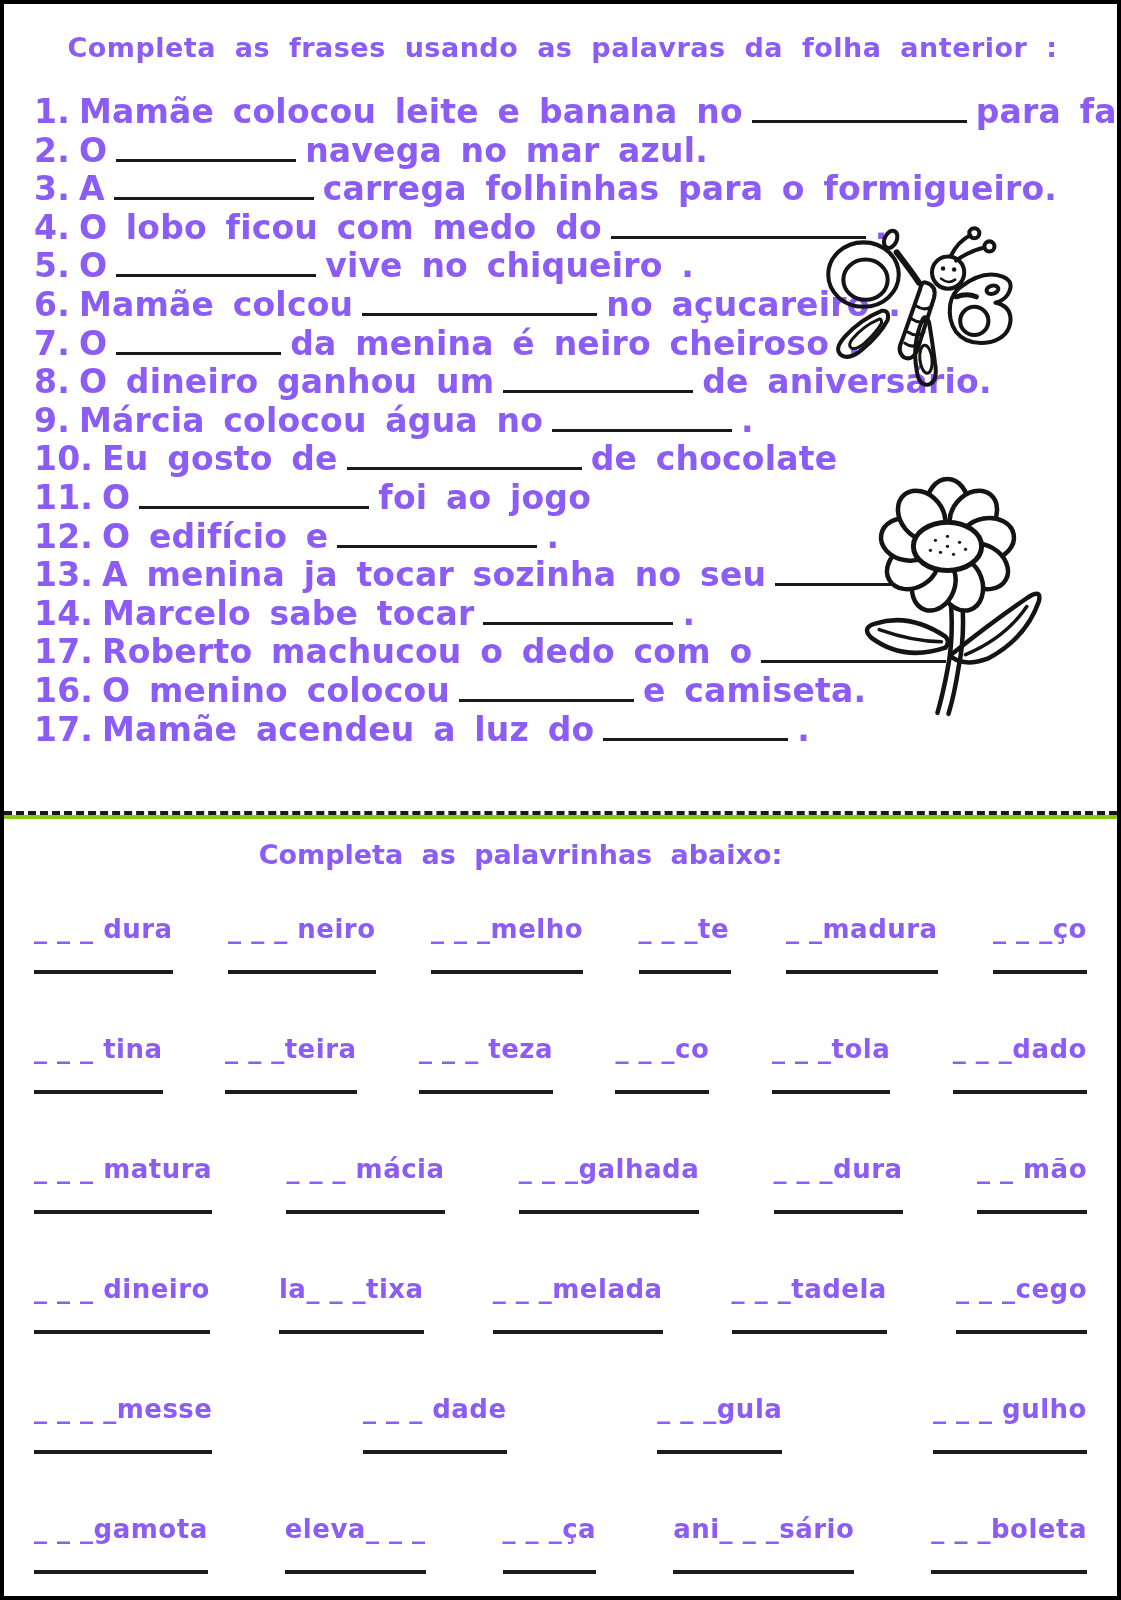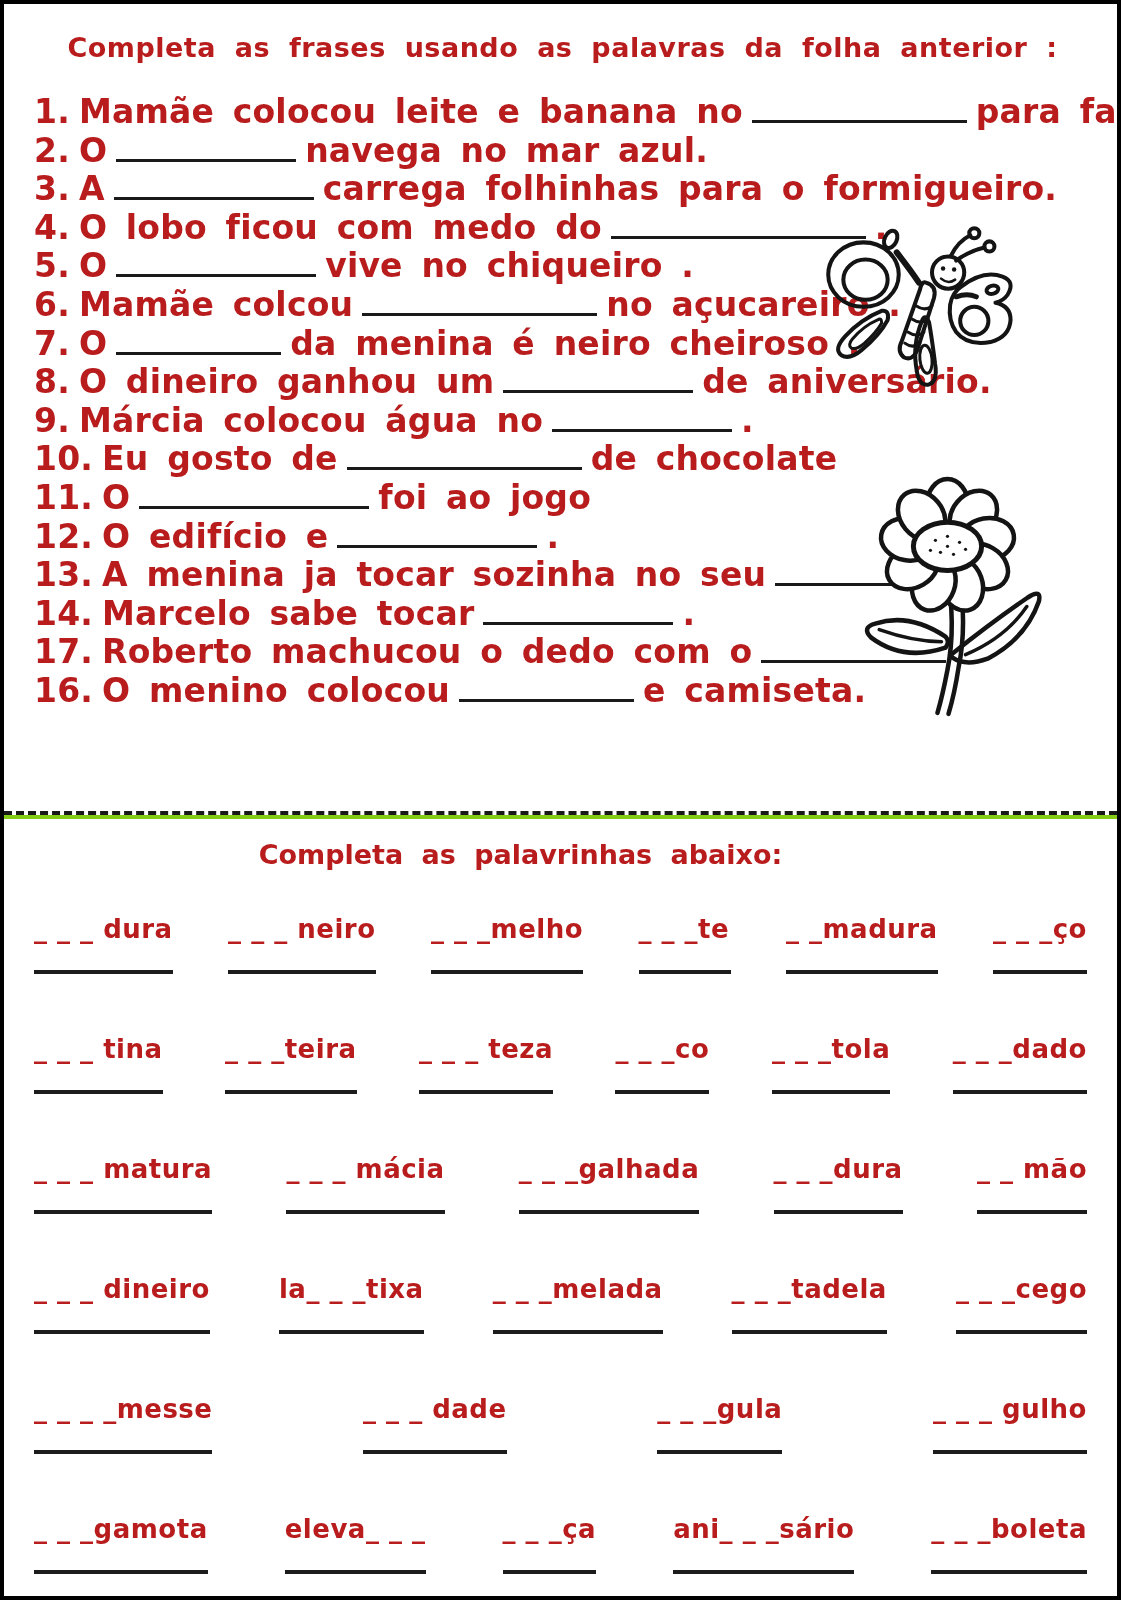--- a/index.html
+++ b/index.html
@@ -4,21 +4,21 @@
 <style>
   * { margin: 0; padding: 0; box-sizing: border-box; }
   html, body { background: #e8e8e8; }
   body { font-family: "DejaVu Sans", "Liberation Sans", sans-serif; }
   .page {
     width: 1121px; height: 1600px;
     background: #ffffff;
     border: 4px solid #000000;
     position: relative;
     overflow: hidden;
-    color: #b91c1c;
+    color: #8b5cf6;
   }
   
   .section1 {
     position: relative;
     height: 811px;
     border-bottom: 4px dashed #181818;
     padding: 20px 20px 0 24px;
   }
   .s1-title {
     text-align: center;
@@ -106,20 +106,21 @@
         <div class="sentence"><span class="num">7.</span><span>O</span><span class="blank" style="width: 165px;"></span><span>da menina é neiro cheiroso .</span></div>
         <div class="sentence"><span class="num">8.</span><span>O dineiro ganhou um</span><span class="blank" style="width: 190px;"></span><span>de aniversário.</span></div>
         <div class="sentence"><span class="num">9.</span><span>Márcia colocou água no</span><span class="blank" style="width: 180px;"></span><span>.</span></div>
         <div class="sentence"><span class="num">10.</span><span>Eu gosto de</span><span class="blank" style="width: 235px;"></span><span>de chocolate</span></div>
         <div class="sentence"><span class="num">11.</span><span>O</span><span class="blank" style="width: 230px;"></span><span>foi ao jogo</span></div>
         <div class="sentence"><span class="num">12.</span><span>O edifício e</span><span class="blank" style="width: 200px;"></span><span>.</span></div>
         <div class="sentence"><span class="num">13.</span><span>A menina ja tocar sozinha no seu</span><span class="blank" style="width: 155px;"></span><span>.</span></div>
         <div class="sentence"><span class="num">14.</span><span>Marcelo sabe tocar</span><span class="blank" style="width: 190px;"></span><span>.</span></div>
         <div class="sentence"><span class="num">17.</span><span>Roberto machucou o dedo com o</span><span class="blank" style="width: 185px;"></span><span>.</span></div>
         <div class="sentence"><span class="num">16.</span><span>O menino colocou</span><span class="blank" style="width: 175px;"></span><span>e camiseta.</span></div>
+        <div class="sentence"><span class="num">17.</span><span>Mamãe acendeu a luz do</span><span class="blank" style="width: 185px;"></span><span>.</span></div>
       </div>
 
     <div class="drawing" id="butterfly">
       <svg width="272" height="272" viewBox="0 0 270 270" fill="none" stroke="#141414" stroke-width="4" stroke-linecap="round" stroke-linejoin="round">
 
         <ellipse cx="66" cy="82" rx="35" ry="32"></ellipse>
         <ellipse cx="68" cy="87" rx="22" ry="20"></ellipse>
         <ellipse cx="93" cy="47" rx="6" ry="9" transform="rotate(25 93 47)"></ellipse>
         <path d="M99,60 Q113,78 121,90" stroke-width="6"></path>
 

